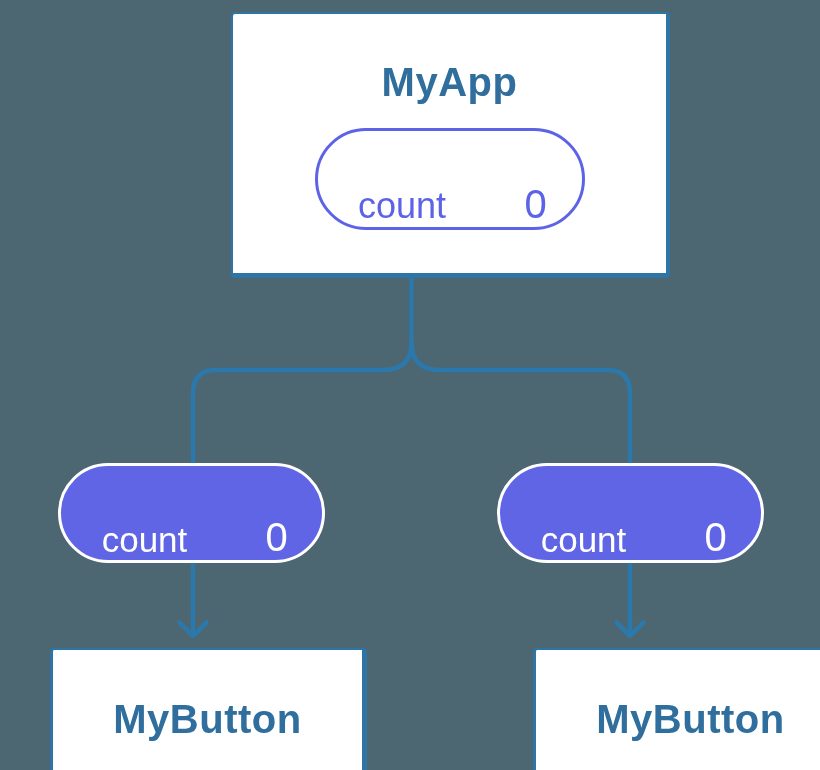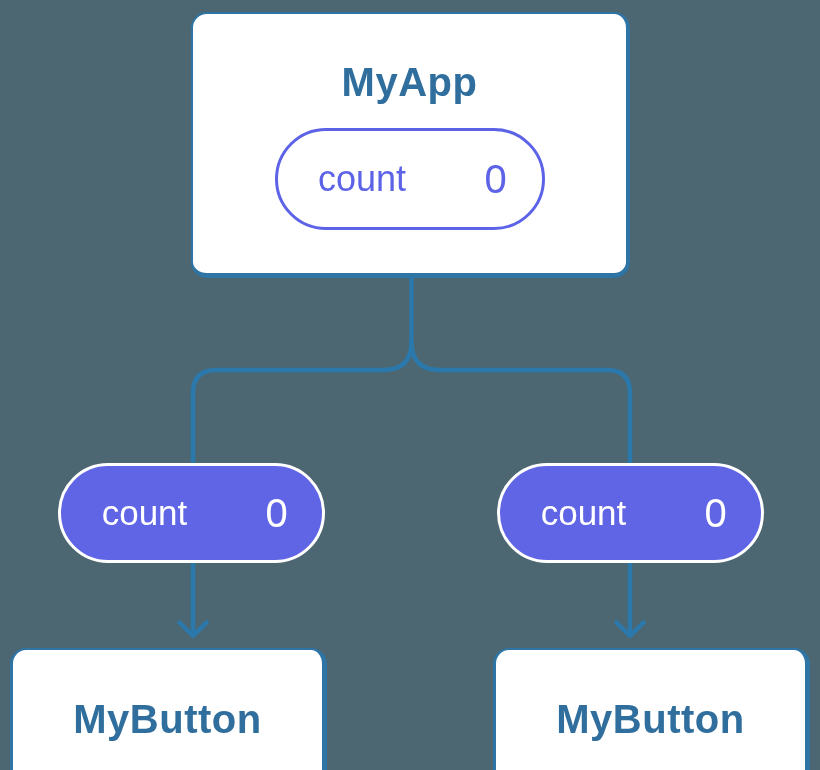--- a/index.html
+++ b/index.html
@@ -15,21 +15,22 @@
     background: #4C6771;
     overflow: hidden;
   }
 
   
   .component-box {
     position: absolute;
     box-sizing: border-box;
     background: #ffffff;
     border: 2px solid #2e74a5;
-    border-radius: 16px;
+    border-radius: 4px;
+    margin-left: 40px;
   }
   .component-box .component-title {
     color: #2f6e9d;
     font-size: 40px;
     font-weight: 600;
     letter-spacing: 0.5px;
     text-align: center;
   }
   .parent-box {
     left: 191px;
@@ -56,21 +57,21 @@
     align-items: center;
     justify-content: center;
   }
   .child-box.left  { left: 10px; }
   .child-box.right { left: 493px; }
 
   
   .pill {
     box-sizing: border-box;
     display: flex;
-    align-items: center;
+    align-items: flex-end;
     overflow: hidden;
   }
   .pill .pill-label-cell {
     flex: 1;
     display: flex;
     align-items: center;
     justify-content: center;
   }
   .pill .pill-value-cell {
     display: flex;

